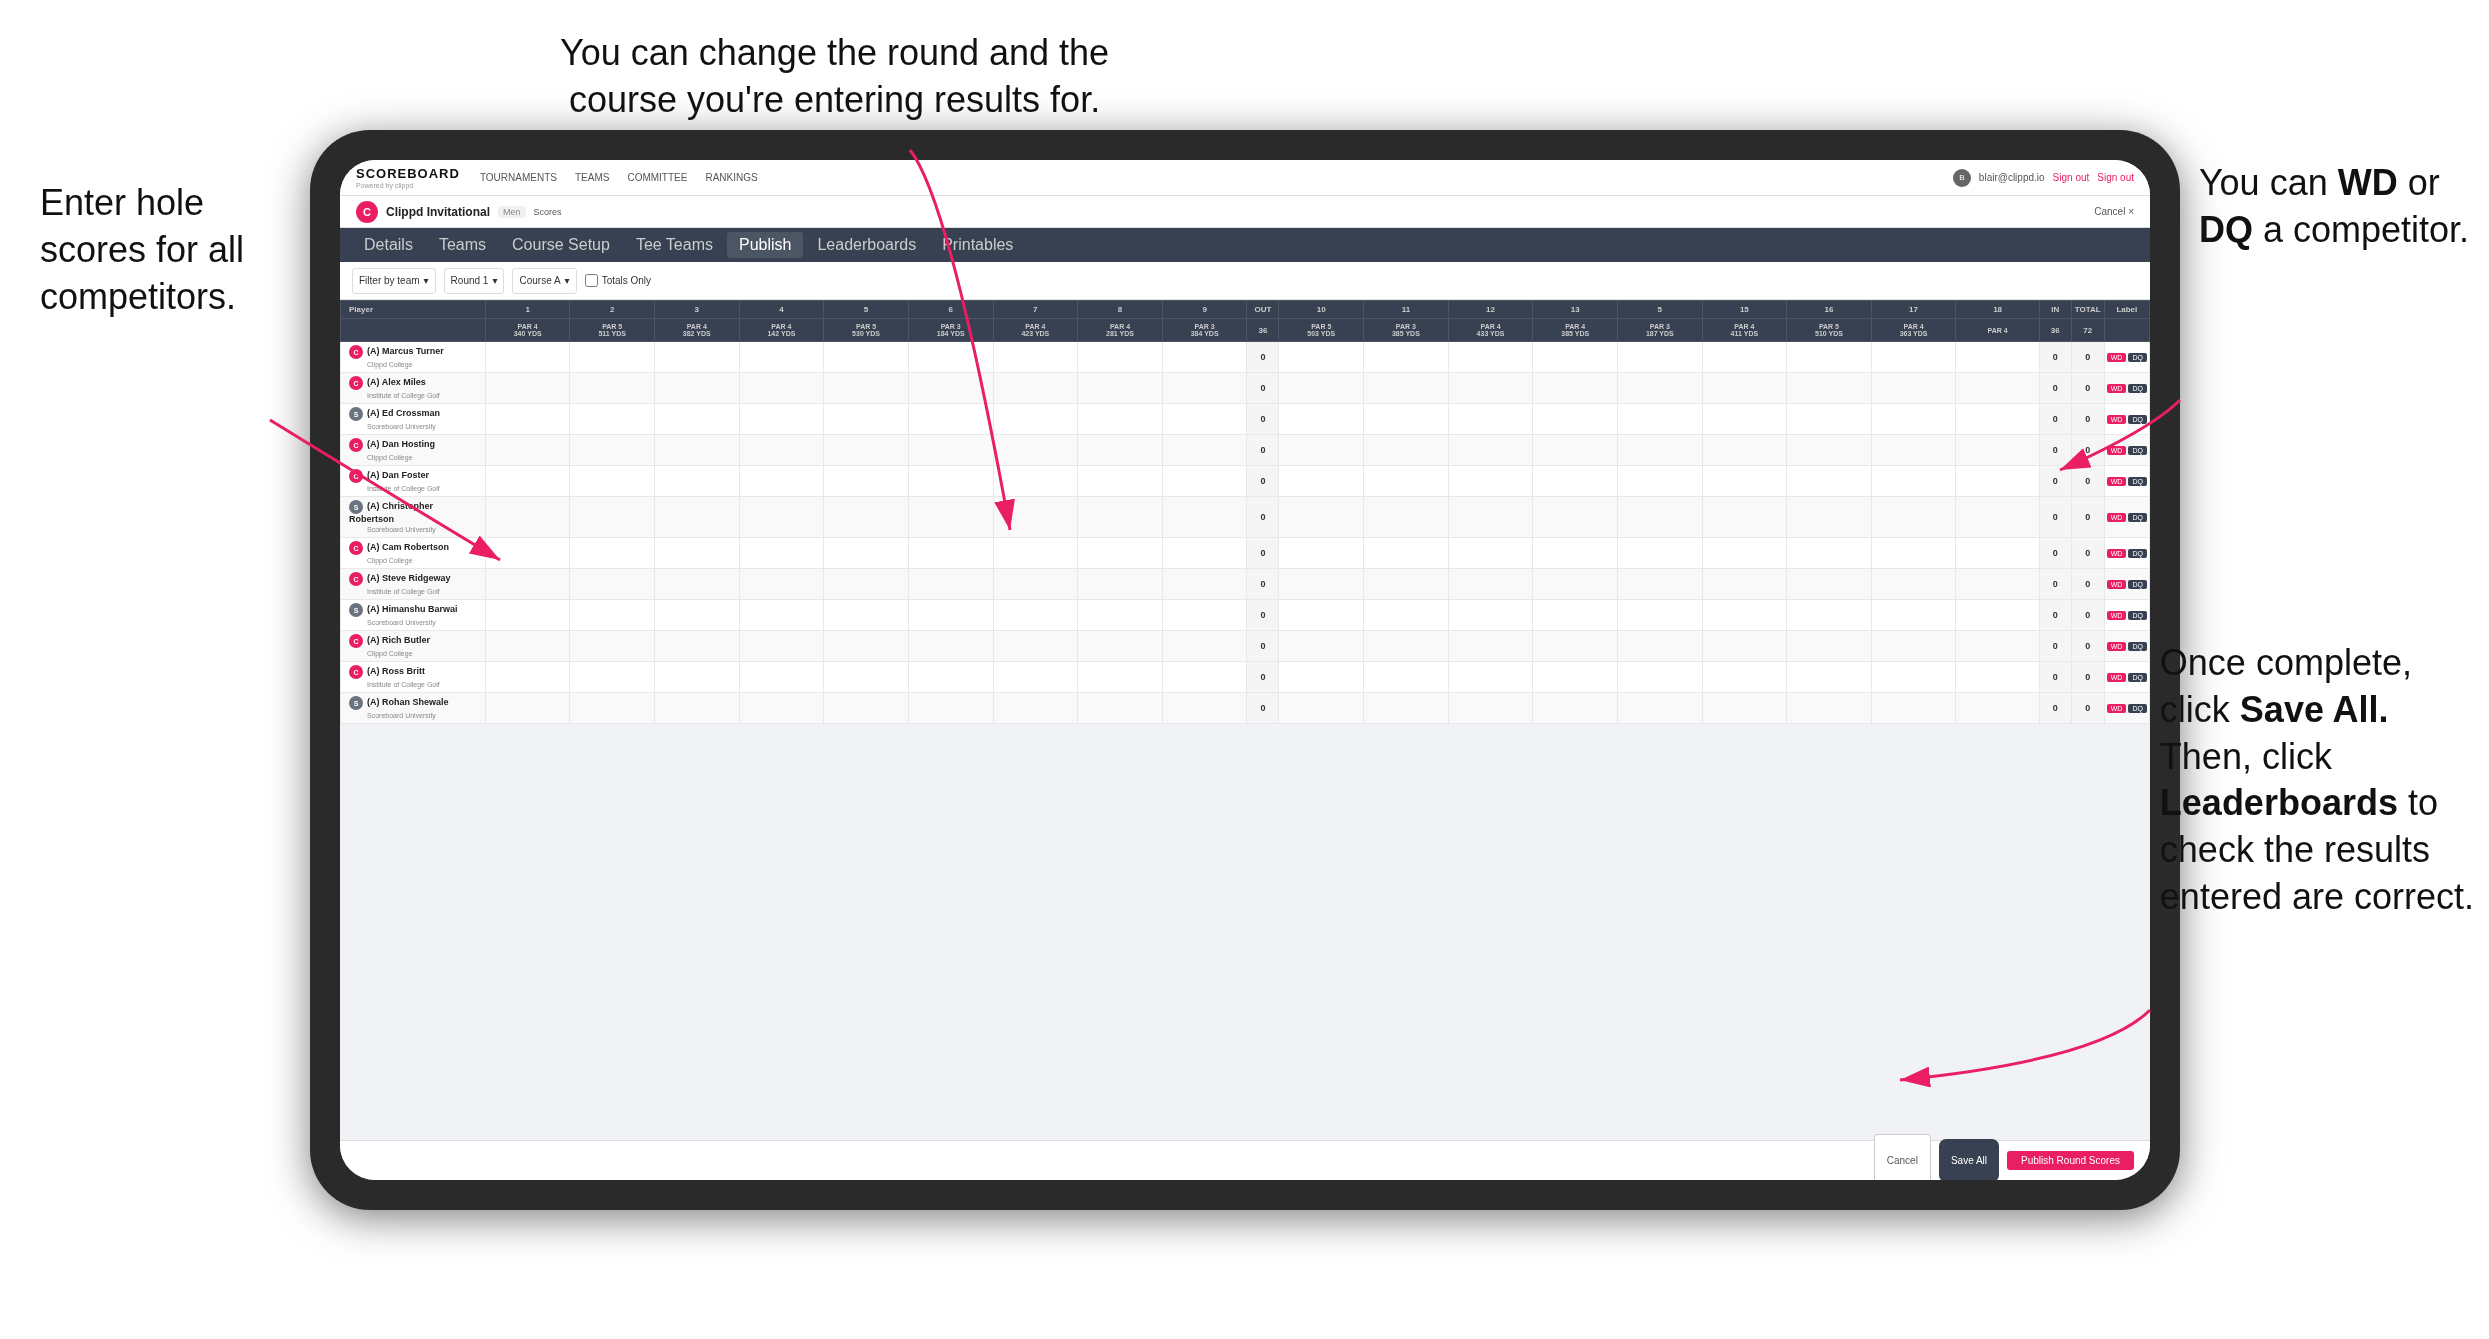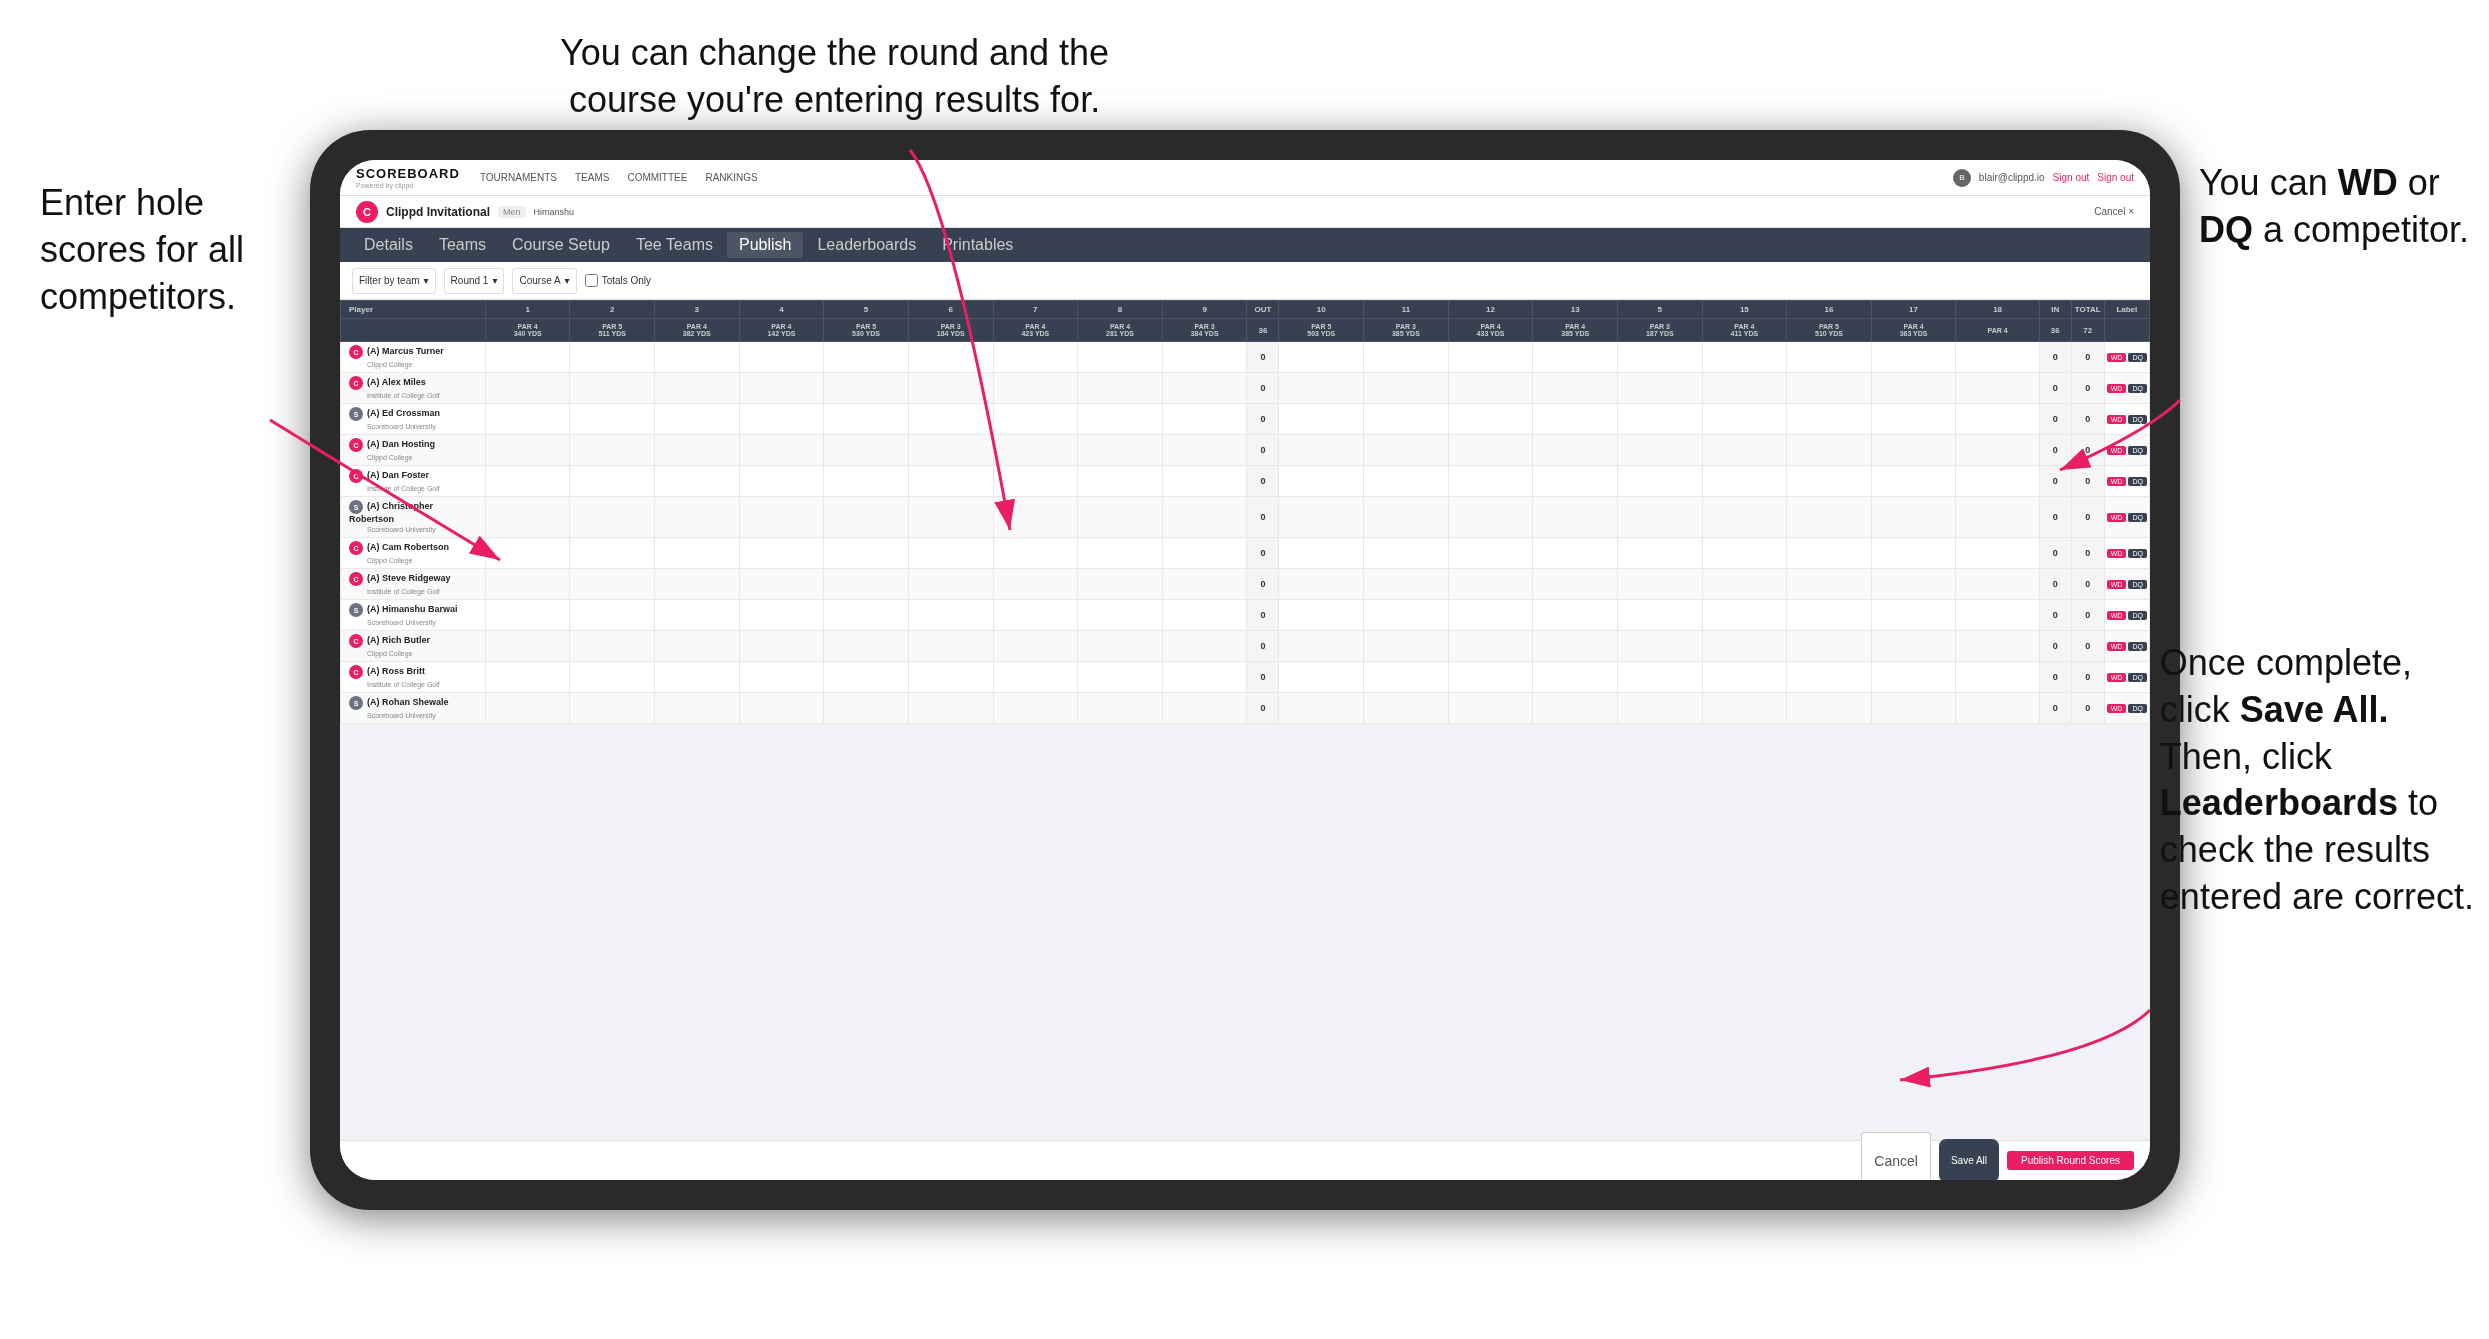--- a/index.html
+++ b/index.html
@@ -366,21 +366,21 @@
       bottom: 0;
       left: 0;
       right: 0;
     }
 
     .btn-cancel {
       background: #fff;
       border: 1px solid #ccc;
       border-radius: 3px;
       padding: 20px 12px;
-      font-size: 14px;
+      font-size: 10px;
       color: #555;
       cursor: pointer;
     }
 
     .btn-save-all {
       background: #374151;
       border: none;
       border-radius: 7px;
       padding: 16px 12px;
       font-size: 10px;
@@ -460,21 +460,21 @@
           <span>blair@clippd.io</span>
           <span style="color:#e91e63; cursor:pointer;">Sign out</span>
           <span style="color:#e91e63; cursor:pointer;">Sign out</span>
         </div>
       </div>
 
       <div class="tournament-bar">
         <div class="tournament-logo">C</div>
         <span class="tournament-name">Clippd Invitational</span>
         <span class="tournament-tag">Men</span>
-        <span class="hosting-badge">Himanshu</span>
+        <span class="hosting-badge">Scores</span>
         <span class="cancel-btn">Cancel  ×</span>
       </div>
 
       <div class="tab-bar">
         <div class="tab-item">Details</div>
         <div class="tab-item">Teams</div>
         <div class="tab-item">Course Setup</div>
         <div class="tab-item">Tee Teams</div>
         <div class="tab-item active">Publish</div>
         <div class="tab-item">Leaderboards</div>

